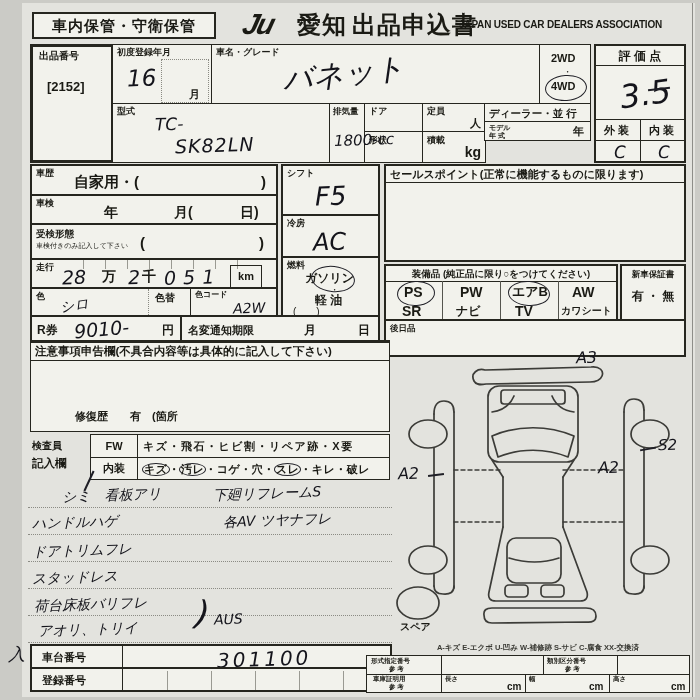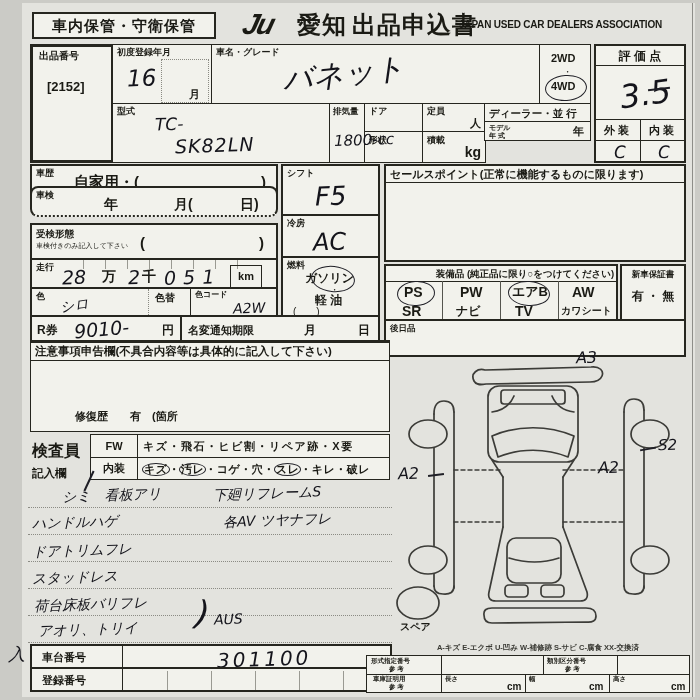--- a/index.html
+++ b/index.html
@@ -102,21 +102,21 @@
     </div>
     <div class="hw" style="left:18px;top:98px;font-size:17px;">C</div>
     <div class="hw" style="left:62px;top:98px;font-size:17px;">C</div>
   </div>
 
   <div class="cell th" style="left:30px;top:164px;width:248px;height:32px;">
     <div class="lab" style="left:4px;top:3px;">車歴</div>
     <div class="txt b" style="left:42px;top:8px;font-size:15px;">自家用・(</div>
     <div class="txt b" style="right:10px;top:8px;font-size:15px;position:absolute;">)</div>
   </div>
-  <div class="cell th" style="left:30px;top:186px;width:248px;height:31px;border-bottom-style:dotted;border-radius:8px;">
+  <div class="cell th" style="left:30px;top:194px;width:248px;height:31px;border-bottom-style:dotted;">
     <div class="lab" style="left:4px;top:3px;">車検</div>
     <div class="txt b" style="left:72px;top:9px;font-size:14px;">年</div>
     <div class="txt b" style="left:142px;top:9px;font-size:14px;">月(</div>
     <div class="txt b" style="left:208px;top:9px;font-size:14px;">日)</div>
   </div>
   <div class="cell th" style="left:30px;top:223px;width:248px;height:37px;">
     <div class="lab" style="left:4px;top:4px;font-size:9.5px;">受検形態</div>
     <div class="txt" style="left:4px;top:17px;font-size:7px;">車検付きのみ記入して下さい</div>
     <div class="txt b" style="left:108px;top:10px;font-size:15px;">(</div>
     <div class="txt b" style="right:12px;top:10px;font-size:15px;position:absolute;">)</div>
@@ -162,21 +162,21 @@
     <div class="txt" style="left:10px;top:49px;font-size:10px;">(　　)</div>
   </div>
 
   <div class="cell th" style="left:384px;top:164px;width:302px;height:98px;">
     <div class="abs" style="left:0;top:0;width:100%;height:16px;border-bottom:1.2px solid #26261f;">
       <div class="txt b" style="left:4px;top:3px;font-size:11px;position:absolute;">セールスポイント(正常に機能するものに限ります)</div>
     </div>
   </div>
   <div class="cell th" style="left:384px;top:264px;width:234px;height:57px;">
     <div class="abs" style="left:0;top:0;width:100%;height:15px;border-bottom:1.2px solid #26261f;">
-      <div class="txt b ctr" style="position:absolute;left:0;top:0;width:100%;height:100%;font-size:9.5px;margin-left:24px;">装備品 (純正品に限り○をつけてください)</div>
+      <div class="txt b ctr" style="position:absolute;left:0;top:0;width:100%;height:100%;font-size:9.5px;">装備品 (純正品に限り○をつけてください)</div>
     </div>
     <div class="abs" style="left:56px;top:15px;width:0;height:39px;border-left:1px solid #55554e;"></div>
     <div class="abs" style="left:114px;top:15px;width:0;height:39px;border-left:1px solid #55554e;"></div>
     <div class="abs" style="left:172px;top:15px;width:0;height:39px;border-left:1px solid #55554e;"></div>
     <div class="txt b" style="left:18px;top:19px;font-size:14px;">PS</div>
     <div class="txt b" style="left:74px;top:19px;font-size:14px;">PW</div>
     <div class="txt b" style="left:126px;top:19px;font-size:13px;">エアB</div>
     <div class="txt b" style="left:186px;top:19px;font-size:14px;">AW</div>
     <div class="txt b" style="left:16px;top:38px;font-size:14px;">SR</div>
     <div class="txt b" style="left:70px;top:39px;font-size:12px;">ナビ</div>
@@ -205,21 +205,21 @@
   </div>
 
   <div class="cell" style="left:30px;top:340px;width:360px;height:92px;border-top-width:3px;">
     <div class="abs" style="left:0;top:0;width:100%;height:17px;border-bottom:1.2px solid #26261f;">
       <div class="txt b" style="left:4px;top:3px;font-size:11.5px;position:absolute;">注意事項申告欄(不具合内容等は具体的に記入して下さい)</div>
     </div>
     <div class="txt b" style="left:44px;top:68px;font-size:11px;">修復歴　　有　(箇所</div>
   </div>
 
   <div class="abs" style="left:32px;top:438px;">
-    <div class="txt b" style="position:static;font-size:16px;line-height:1.6;display:block;">検査員</div>
+    <div class="txt b" style="position:static;font-size:10px;line-height:1.6;display:block;">検査員</div>
     <div class="txt b" style="position:static;font-size:11.5px;line-height:1.6;display:block;">記入欄</div>
   </div>
   <div class="cell" style="left:90px;top:434px;width:300px;height:46px;">
     <div class="abs" style="left:0;top:22px;width:100%;height:0;border-top:1.2px solid #26261f;"></div>
     <div class="abs" style="left:46px;top:0;width:0;height:100%;border-left:1.2px solid #26261f;"></div>
     <div class="txt b ctr" style="position:absolute;left:0;top:0;width:46px;height:22px;font-size:11px;">FW</div>
     <div class="txt b" style="left:52px;top:6px;font-size:11px;letter-spacing:1.5px;">キズ・飛石・ヒビ割・リペア跡・X要</div>
     <div class="txt b ctr" style="position:absolute;left:0;top:22px;width:46px;height:22px;font-size:11px;">内装</div>
     <div class="txt b" style="left:52px;top:28px;font-size:11px;letter-spacing:0.5px;">
       <span class="ring">キズ</span><span>・</span><span class="ring">汚レ</span><span>・</span><span>コゲ</span><span>・</span><span>穴</span><span>・</span><span class="ring">スレ</span><span>・</span><span>キレ</span><span>・</span><span>破レ</span>

